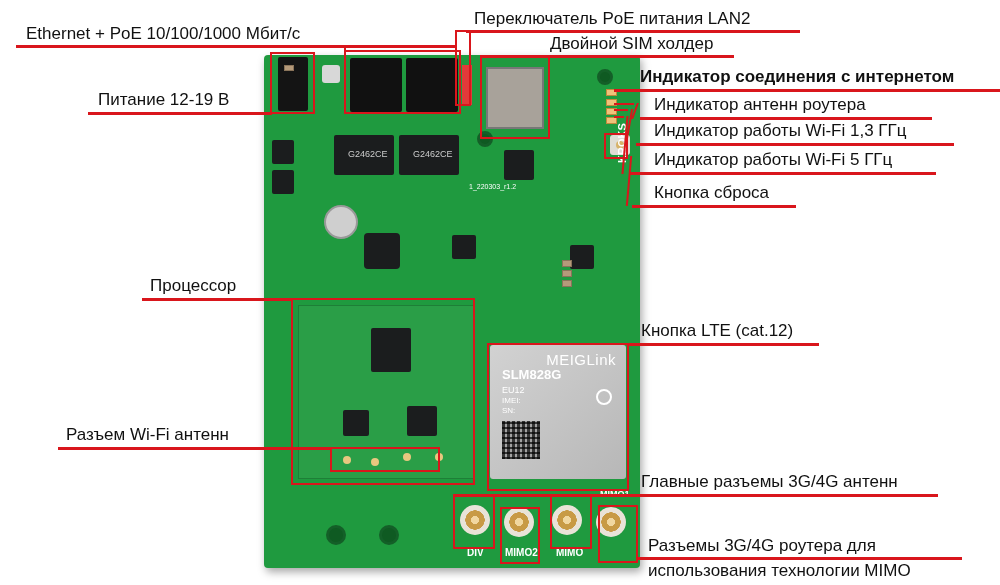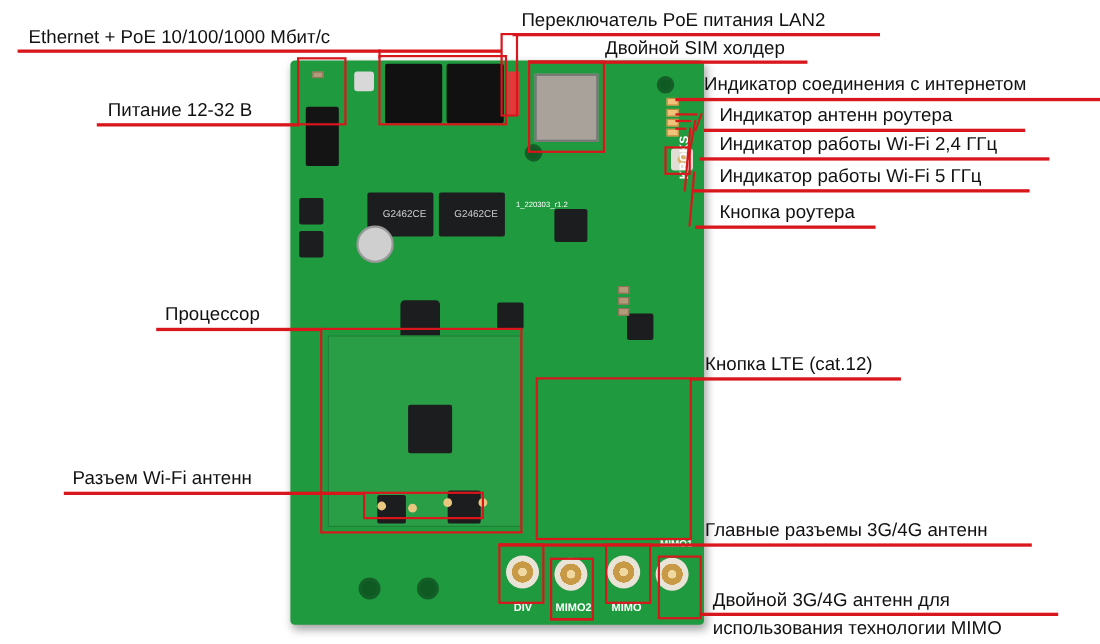--- a/index.html
+++ b/index.html
@@ -1,21 +1,21 @@
 <!DOCTYPE html>
 <html><head>
 <meta charset="utf-8">
 <style>
   html,body{margin:0;padding:0;background:#ffffff;}
   body{width:1000px;height:585px;position:relative;overflow:hidden;font-family:"Liberation Sans",sans-serif;}
   .lbl{position:absolute;font-size:17px;color:#111;white-space:nowrap;line-height:20px;}
   .rl{position:absolute;background:#d9161c;}
   .box{position:absolute;border:2px solid #d9161c;box-sizing:border-box;}
   .board{position:absolute;left:264px;top:55px;width:376px;height:513px;background:#1f9a3f;border-radius:4px;box-shadow:2px 4px 8px rgba(0,0,0,.35);}
-  .chip{position:absolute;background:#1b1d1e;border-radius:2px;margin-top:40px;}
+  .chip{position:absolute;background:#1b1d1e;border-radius:2px;}
   .cap{position:absolute;background:#b59a7a;border:1px solid #8a745a;}
   .rj45{position:absolute;background:#111;border-radius:2px;}
   .sma{position:absolute;border-radius:50%;background:radial-gradient(circle,#f1d7a0 0 18%,#c89a45 19% 45%,#e9e3d8 46% 70%,#d9d4cb 71%);}
   .lte{position:absolute;background:linear-gradient(135deg,#d2d2d2,#b7b7b7);border-radius:3px;}
   .cpuboard{position:absolute;background:#2a9e47;border:1px solid #1e7f37;}
   .silk{position:absolute;color:#fff;font-size:9px;font-weight:bold;font-family:"Liberation Sans",sans-serif;}
   .hole{position:absolute;border-radius:50%;background:#0f5a22;border:3px solid #145f28;}
   .led{position:absolute;width:9px;height:5px;background:#f0c27a;border:1px solid #c08a3c;}
   .qr{position:absolute;background:repeating-linear-gradient(90deg,#444 0 3px,#ccc 3px 5px),repeating-linear-gradient(0deg,#444 0 2px,#ccc 2px 5px);background-blend-mode:multiply;}
 </style>
@@ -76,20 +76,29 @@
   <div class="cpuboard" style="left:34px;top:250px;width:174px;height:172px;">
     <div class="chip" style="left:72px;top:22px;width:40px;height:44px;"></div>
     <div class="chip" style="left:44px;top:104px;width:26px;height:26px;"></div>
     <div class="chip" style="left:108px;top:100px;width:30px;height:30px;"></div>
     <div style="position:absolute;left:44px;top:150px;width:8px;height:8px;border-radius:50%;background:#e9c77f;"></div>
     <div style="position:absolute;left:72px;top:152px;width:8px;height:8px;border-radius:50%;background:#e9c77f;"></div>
     <div style="position:absolute;left:104px;top:147px;width:8px;height:8px;border-radius:50%;background:#e9c77f;"></div>
     <div style="position:absolute;left:136px;top:147px;width:8px;height:8px;border-radius:50%;background:#e9c77f;"></div>
   </div>
 
+  <div class="lte" style="left:226px;top:290px;width:136px;height:134px;">
+    <span style="position:absolute;right:10px;top:6px;font-size:15px;color:#fff;letter-spacing:0.5px;font-family:'Liberation Sans',sans-serif;">MEIGLink</span>
+    <span style="position:absolute;left:12px;top:22px;font-size:13px;font-weight:bold;color:#fff;font-family:'Liberation Sans',sans-serif;">SLM828G</span>
+    <span style="position:absolute;left:12px;top:40px;font-size:9px;color:#fff;">EU12</span>
+    <span style="position:absolute;left:12px;top:51px;font-size:8px;color:#fff;">IMEI:</span>
+    <span style="position:absolute;left:12px;top:61px;font-size:8px;color:#fff;">SN:</span>
+    <div class="qr" style="left:12px;top:76px;width:38px;height:38px;"></div>
+    <div style="position:absolute;right:14px;top:44px;width:12px;height:12px;border:2px solid #fff;border-radius:50%;"></div>
+  </div>
 
   <div class="sma" style="left:196px;top:450px;width:30px;height:30px;"></div>
   <div class="sma" style="left:240px;top:452px;width:30px;height:30px;"></div>
   <div class="sma" style="left:288px;top:450px;width:30px;height:30px;"></div>
   <div class="sma" style="left:332px;top:452px;width:30px;height:30px;"></div>
   <div class="silk" style="left:203px;top:492px;font-size:10px;">DIV</div>
   <div class="silk" style="left:241px;top:492px;font-size:10px;">MIMO2</div>
   <div class="silk" style="left:292px;top:492px;font-size:10px;">MIMO</div>
   <div class="silk" style="left:336px;top:434px;font-size:9px;">MIMO1</div>
 </div>
@@ -140,24 +149,24 @@
 <div class="rl" style="left:627px;top:343px;width:192px;height:3px;"></div>
 
 <div class="rl" style="left:453px;top:494px;width:485px;height:3px;"></div>
 
 <div class="rl" style="left:636px;top:557px;width:326px;height:3px;"></div>
 <div class="rl" style="left:500px;top:562px;width:40px;height:2px;"></div>
 
 <div class="lbl" style="left:26px;top:24px;">Ethernet + PoE 10/100/1000 Мбит/с</div>
 <div class="lbl" style="left:474px;top:9px;">Переключатель PoE питания LAN2</div>
 <div class="lbl" style="left:550px;top:34px;">Двойной SIM холдер</div>
-<div class="lbl" style="left:98px;top:90px;">Питание 12-32 В</div>
-<div class="lbl" style="left:640px;top:67px;">Индикатор соединения с интернетом</div>
+<div class="lbl" style="left:98px;top:90px;">Питание 12-19 В</div>
+<div class="lbl" style="left:640px;top:67px;font-weight:bold;">Индикатор соединения с интернетом</div>
 <div class="lbl" style="left:654px;top:95px;">Индикатор антенн роутера</div>
-<div class="lbl" style="left:654px;top:121px;">Индикатор работы Wi-Fi 2,4 ГГц</div>
+<div class="lbl" style="left:654px;top:121px;">Индикатор работы Wi-Fi 1,3 ГГц</div>
 <div class="lbl" style="left:654px;top:150px;">Индикатор работы Wi-Fi 5 ГГц</div>
-<div class="lbl" style="left:654px;top:183px;">Кнопка роутера</div>
+<div class="lbl" style="left:654px;top:183px;">Кнопка сброса</div>
 <div class="lbl" style="left:150px;top:276px;">Процессор</div>
 <div class="lbl" style="left:66px;top:425px;">Разъем Wi-Fi антенн</div>
 <div class="lbl" style="left:641px;top:321px;">Кнопка LTE (cat.12)</div>
 <div class="lbl" style="left:641px;top:472px;">Главные разъемы 3G/4G антенн</div>
-<div class="lbl" style="left:648px;top:536px;">Двойной 3G/4G антенн для</div>
+<div class="lbl" style="left:648px;top:536px;">Разъемы 3G/4G роутера для</div>
 <div class="lbl" style="left:648px;top:561px;">использования технологии MIMO</div>
 
 </body></html>

